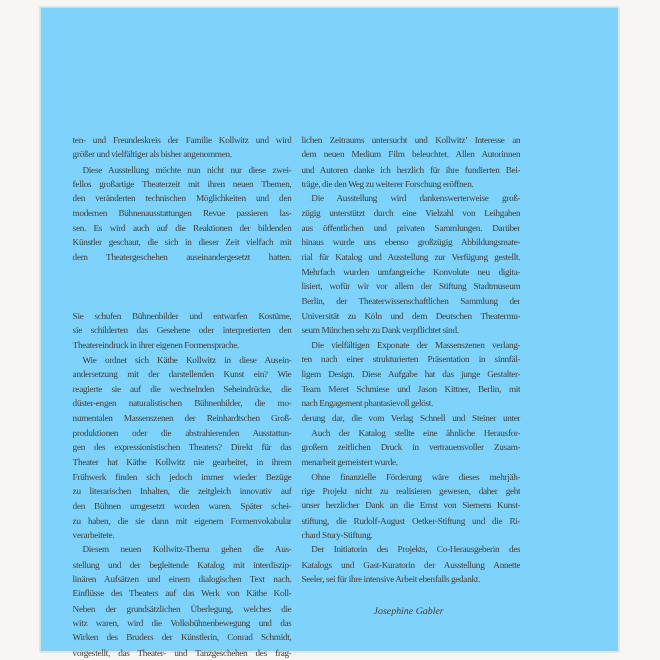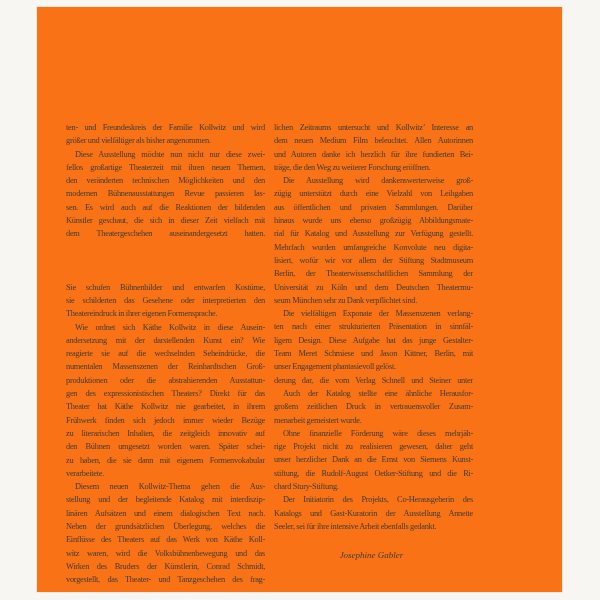--- a/index.html
+++ b/index.html
@@ -40,21 +40,21 @@
     font-size:9px;
     letter-spacing:0;
     word-spacing:0;
     color:#403c36;
     padding-right:4px;
   }
 </style>
 </head>
 <body style="background: rgb(247, 246, 243);">
 
-<div class="page" style="background: #f97316;">
+<div class="page" style="background: #7dd3fc;">
   <div class="textblock">
     <div class="col">
         <div>
           <div class="line" style="color: rgb(64, 60, 54);">ten- und Freundeskreis der Familie Kollwitz und wird</div>
           <div class="line flush" style="color: rgb(64, 60, 54);">größer und vielfältiger als bisher angenommen.</div>
         </div>
         <div>
           <div class="line indent" style="color: rgb(64, 60, 54);">Diese Ausstellung möchte nun nicht nur diese zwei-</div>
           <div class="line" style="color: rgb(64, 60, 54);">fellos großartige Theaterzeit mit ihren neuen Themen,</div>
           <div class="line" style="color: rgb(64, 60, 54);">den veränderten technischen Möglichkeiten und den</div>
@@ -63,36 +63,37 @@
           <div class="line" style="color: rgb(64, 60, 54);">Künstler geschaut, die sich in dieser Zeit vielfach mit</div>
           <div class="line" style="color: rgb(64, 60, 54);">dem Theatergeschehen auseinandergesetzt hatten.</div>
           <div class="line" style="color: rgb(64, 60, 54); margin-top: 40px;">Sie schufen Bühnenbilder und entwarfen Kostüme,</div>
           <div class="line" style="color: rgb(64, 60, 54);">sie schilderten das Gesehene oder interpretierten den</div>
           <div class="line flush" style="color: rgb(64, 60, 54);">Theatereindruck in ihrer eigenen Formensprache.</div>
         </div>
         <div>
           <div class="line indent" style="color: rgb(64, 60, 54);">Wie ordnet sich Käthe Kollwitz in diese Ausein-</div>
           <div class="line" style="color: rgb(64, 60, 54);">andersetzung mit der darstellenden Kunst ein? Wie</div>
           <div class="line" style="color: rgb(64, 60, 54);">reagierte sie auf die wechselnden Seheindrücke, die</div>
+          <div class="line" style="color: rgb(64, 60, 54);">düster-engen naturalistischen Bühnenbilder, die mo-</div>
           <div class="line" style="color: rgb(64, 60, 54);">numentalen Massenszenen der Reinhardtschen Groß-</div>
           <div class="line" style="color: rgb(64, 60, 54);">produktionen oder die abstrahierenden Ausstattun-</div>
           <div class="line" style="color: rgb(64, 60, 54);">gen des expressionistischen Theaters? Direkt für das</div>
           <div class="line" style="color: rgb(64, 60, 54);">Theater hat Käthe Kollwitz nie gearbeitet, in ihrem</div>
           <div class="line" style="color: rgb(64, 60, 54);">Frühwerk finden sich jedoch immer wieder Bezüge</div>
           <div class="line" style="color: rgb(64, 60, 54);">zu literarischen Inhalten, die zeitgleich innovativ auf</div>
           <div class="line" style="color: rgb(64, 60, 54);">den Bühnen umgesetzt worden waren. Später schei-</div>
           <div class="line" style="color: rgb(64, 60, 54);">zu haben, die sie dann mit eigenem Formenvokabular</div>
           <div class="line flush" style="color: rgb(64, 60, 54);">verarbeitete.</div>
         </div>
         <div>
           <div class="line indent" style="color: rgb(64, 60, 54);">Diesem neuen Kollwitz-Thema gehen die Aus-</div>
           <div class="line" style="color: rgb(64, 60, 54);">stellung und der begleitende Katalog mit interdiszip-</div>
           <div class="line" style="color: rgb(64, 60, 54);">linären Aufsätzen und einem dialogischen Text nach.</div>
+          <div class="line" style="color: rgb(64, 60, 54);">Einflüsse des Theaters auf das Werk von Käthe Koll-</div>
           <div class="line" style="color: rgb(64, 60, 54);">Neben der grundsätzlichen Überlegung, welches die</div>
-          <div class="line" style="color: rgb(64, 60, 54);">Einflüsse des Theaters auf das Werk von Käthe Koll-</div>
           <div class="line" style="color: rgb(64, 60, 54);">witz waren, wird die Volksbühnenbewegung und das</div>
           <div class="line" style="color: rgb(64, 60, 54);">Wirken des Bruders der Künstlerin, Conrad Schmidt,</div>
           <div class="line" style="color: rgb(64, 60, 54);">vorgestellt, das Theater- und Tanzgeschehen des frag-</div>
         </div>
       </div>
     <div class="col">
 
     <div>
           <div class="line" style="color: rgb(64, 60, 54);">lichen Zeitraums untersucht und Kollwitz’ Interesse an</div>
           <div class="line" style="color: rgb(64, 60, 54);">dem neuen Medium Film beleuchtet. Allen Autorinnen</div>
@@ -109,21 +110,21 @@
           <div class="line" style="color: rgb(64, 60, 54);">lisiert, wofür wir vor allem der Stiftung Stadtmuseum</div>
           <div class="line" style="color: rgb(64, 60, 54);">Berlin, der Theaterwissenschaftlichen Sammlung der</div>
           <div class="line" style="color: rgb(64, 60, 54);">Universität zu Köln und dem Deutschen Theatermu-</div>
           <div class="line flush" style="color: rgb(64, 60, 54);">seum München sehr zu Dank verpflichtet sind.</div>
         </div>
         <div>
           <div class="line indent" style="color: rgb(64, 60, 54);">Die vielfältigen Exponate der Massenszenen verlang-</div>
           <div class="line" style="color: rgb(64, 60, 54);">ten nach einer strukturierten Präsentation in sinnfäl-</div>
           <div class="line" style="color: rgb(64, 60, 54);">ligem Design. Diese Aufgabe hat das junge Gestalter-</div>
           <div class="line" style="color: rgb(64, 60, 54);">Team Meret Schmiese und Jason Kittner, Berlin, mit</div>
-          <div class="line flush" style="color: rgb(64, 60, 54);">unser Engagement phantasievoll gelöst.</div>
+          <div class="line flush" style="color: rgb(64, 60, 54);">nach Engagement phantasievoll gelöst.</div>
         </div>
         <div>
           <div class="line" style="color: rgb(64, 60, 54);">derung dar, die vom Verlag Schnell und Steiner unter</div>
           <div class="line indent" style="color: rgb(64, 60, 54);">Auch der Katalog stellte eine ähnliche Herausfor-</div>
           <div class="line" style="color: rgb(64, 60, 54);">großem zeitlichen Druck in vertrauensvoller Zusam-</div>
           <div class="line flush" style="color: rgb(64, 60, 54);">menarbeit gemeistert wurde.</div>
         </div>
         <div>
           <div class="line indent" style="color: rgb(64, 60, 54);">Ohne finanzielle Förderung wäre dieses mehrjäh-</div>
           <div class="line" style="color: rgb(64, 60, 54);">rige Projekt nicht zu realisieren gewesen, daher geht</div>

